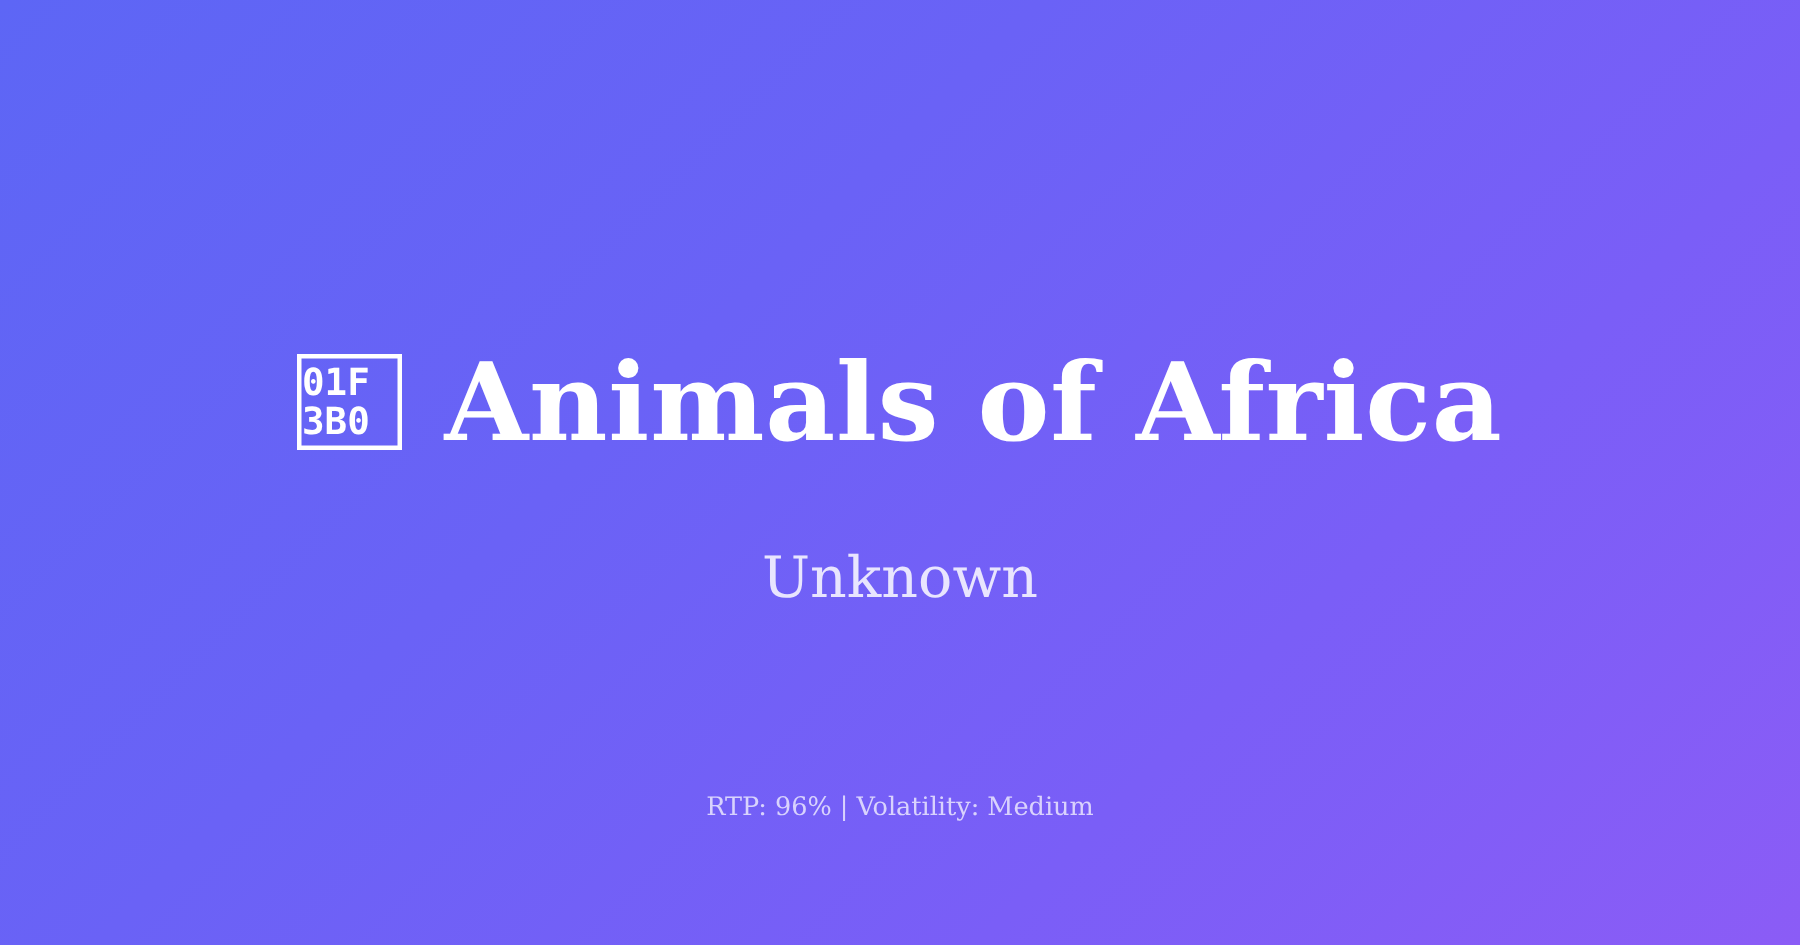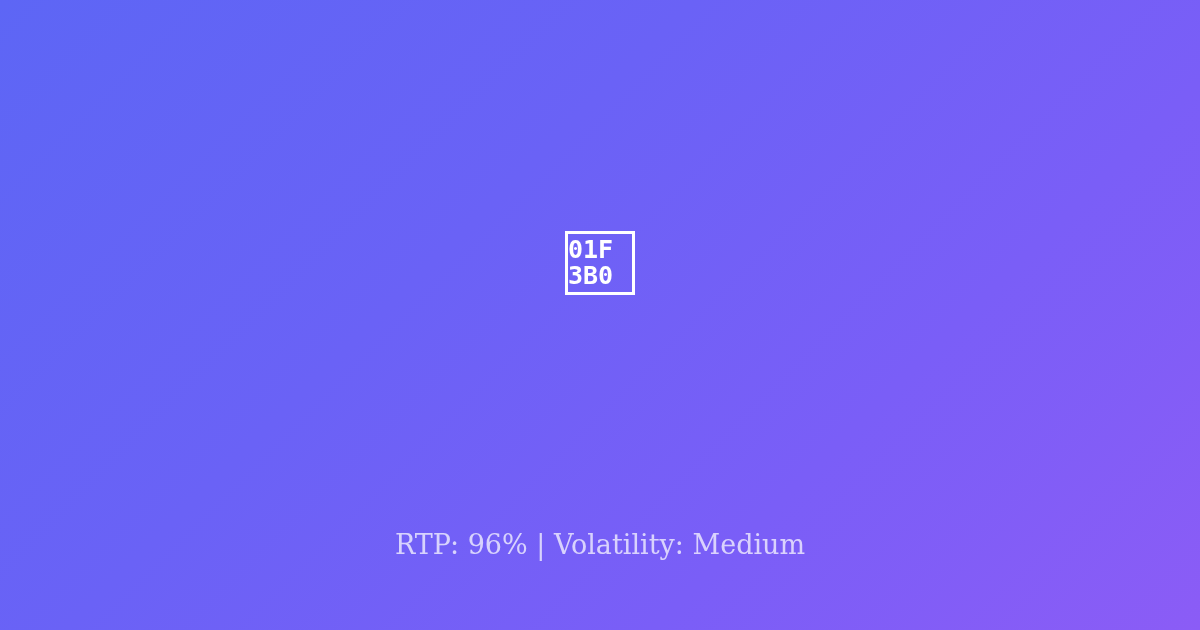--- a/index.html
+++ b/index.html
@@ -94,38 +94,40 @@
   }
 
   
   .stats-line {
     position: absolute;
     left: 0;
     right: 0;
     top: 528px;
     text-align: center;
     font-family: "DejaVu Serif", "Liberation Serif", serif;
-    font-size: 27px;
+    font-size: 17px;
     font-weight: 400;
     color: rgba(255, 255, 255, 0.72);
     line-height: 1.25;
     margin: 0;
     white-space: nowrap;
   }
 </style>
 </head>
 <body>
 
 <div class="og-card">
 
   <div class="title-row">
 
     <span class="tofu-glyph">
       <span class="tofu-line">01F</span>
       <span class="tofu-line">3B0</span>
     </span>
 
+    <h1 class="game-title">Animals of Africa</h1>
   </div>
 
+  <p class="provider-name">Unknown</p>
 
   <p class="stats-line">RTP: 96% | Volatility: Medium</p>
 
 </div>
 
 </body></html>

